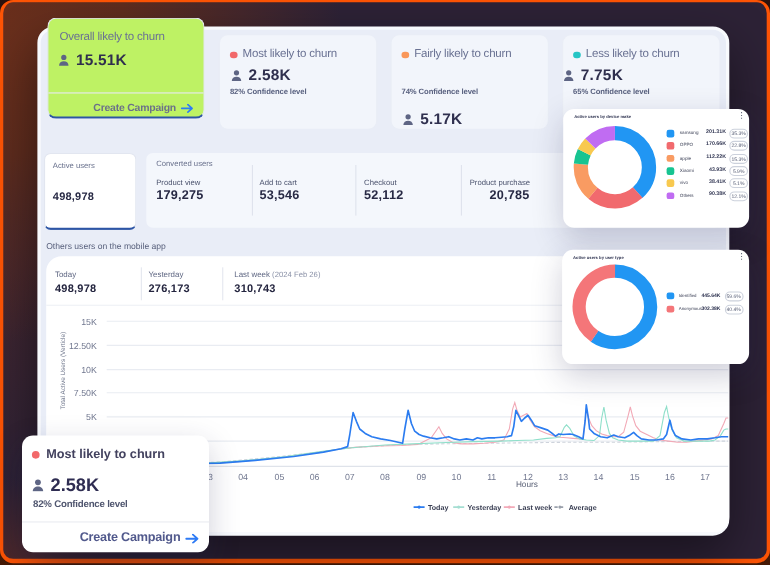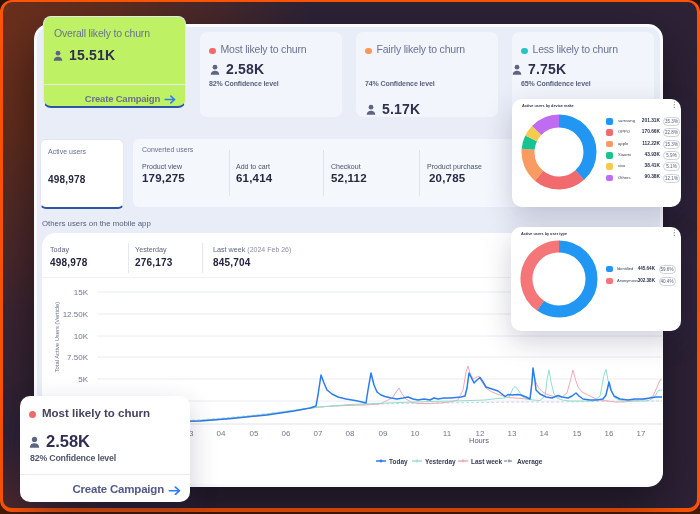--- a/index.html
+++ b/index.html
@@ -131,45 +131,45 @@
   <div class="au">
     <div class="abs lab" style="left:7px; top:8px;">Active users</div>
     <div class="abs val" style="left:7px; top:34px; font-size:10px;">498,978</div>
   </div>
   <div class="cv">
     <div class="abs lab" style="left:9px; top:7px;">Converted users</div>
     <div class="abs lab2" style="left:9px; top:24px;">Product view</div>
     <div class="abs val" style="left:9px; top:33px;">179,275</div>
     <div class="vsep" style="left:96px;"></div>
     <div class="abs lab2" style="left:103px; top:24px;">Add to cart</div>
-    <div class="abs val" style="left:103px; top:33px;">61,414</div>
+    <div class="abs val" style="left:103px; top:33px;">53,546</div>
     <div class="vsep" style="left:190px;"></div>
     <div class="abs lab2" style="left:198px; top:24px;">Checkout</div>
     <div class="abs val" style="left:198px; top:33px;">52,112</div>
     <div class="vsep" style="left:286px;"></div>
     <div class="abs lab2" style="left:294px; top:24px;">Product purchase</div>
-    <div class="abs val" style="left:296px; top:33px;">20,785</div>
+    <div class="abs val" style="left:312px; top:33px;">20,785</div>
   </div>
 
   <div class="h3">Others users on the mobile app</div>
 
   <div class="chart">
     <div class="stat" style="left:8px;">
       <div class="lab2">Today</div>
       <div class="v">498,978</div>
     </div>
     <div class="ssep" style="left:86px;"></div>
     <div class="stat" style="left:93px;">
       <div class="lab2">Yesterday</div>
       <div class="v">276,173</div>
     </div>
     <div class="ssep" style="left:160px;"></div>
     <div class="stat" style="left:171px;">
       <div class="lab2">Last week <span class="small">(2024 Feb 26)</span></div>
-      <div class="v">845,704</div>
+      <div class="v">310,743</div>
     </div>
     <div class="abs" style="left:0; top:44px; width:618px; height:1px; background:#eef1f6;"></div>
     <svg class="abs" style="left:0; top:0;" width="621" height="251" viewBox="0 0 621 251">
       <line x1="55" y1="59" x2="620" y2="59" stroke="#e9ecf2" stroke-width="1"></line>
       <line x1="55" y1="81" x2="620" y2="81" stroke="#e9ecf2" stroke-width="1"></line>
       <line x1="55" y1="103" x2="620" y2="103" stroke="#e9ecf2" stroke-width="1"></line>
       <line x1="55" y1="124" x2="620" y2="124" stroke="#e9ecf2" stroke-width="1"></line>
       <line x1="55" y1="146" x2="620" y2="146" stroke="#e9ecf2" stroke-width="1"></line>
       <line x1="55" y1="168" x2="620" y2="168" stroke="#e9ecf2" stroke-width="1"></line>
       <line x1="55" y1="191" x2="620" y2="191" stroke="#dfe3ea" stroke-width="1"></line>

